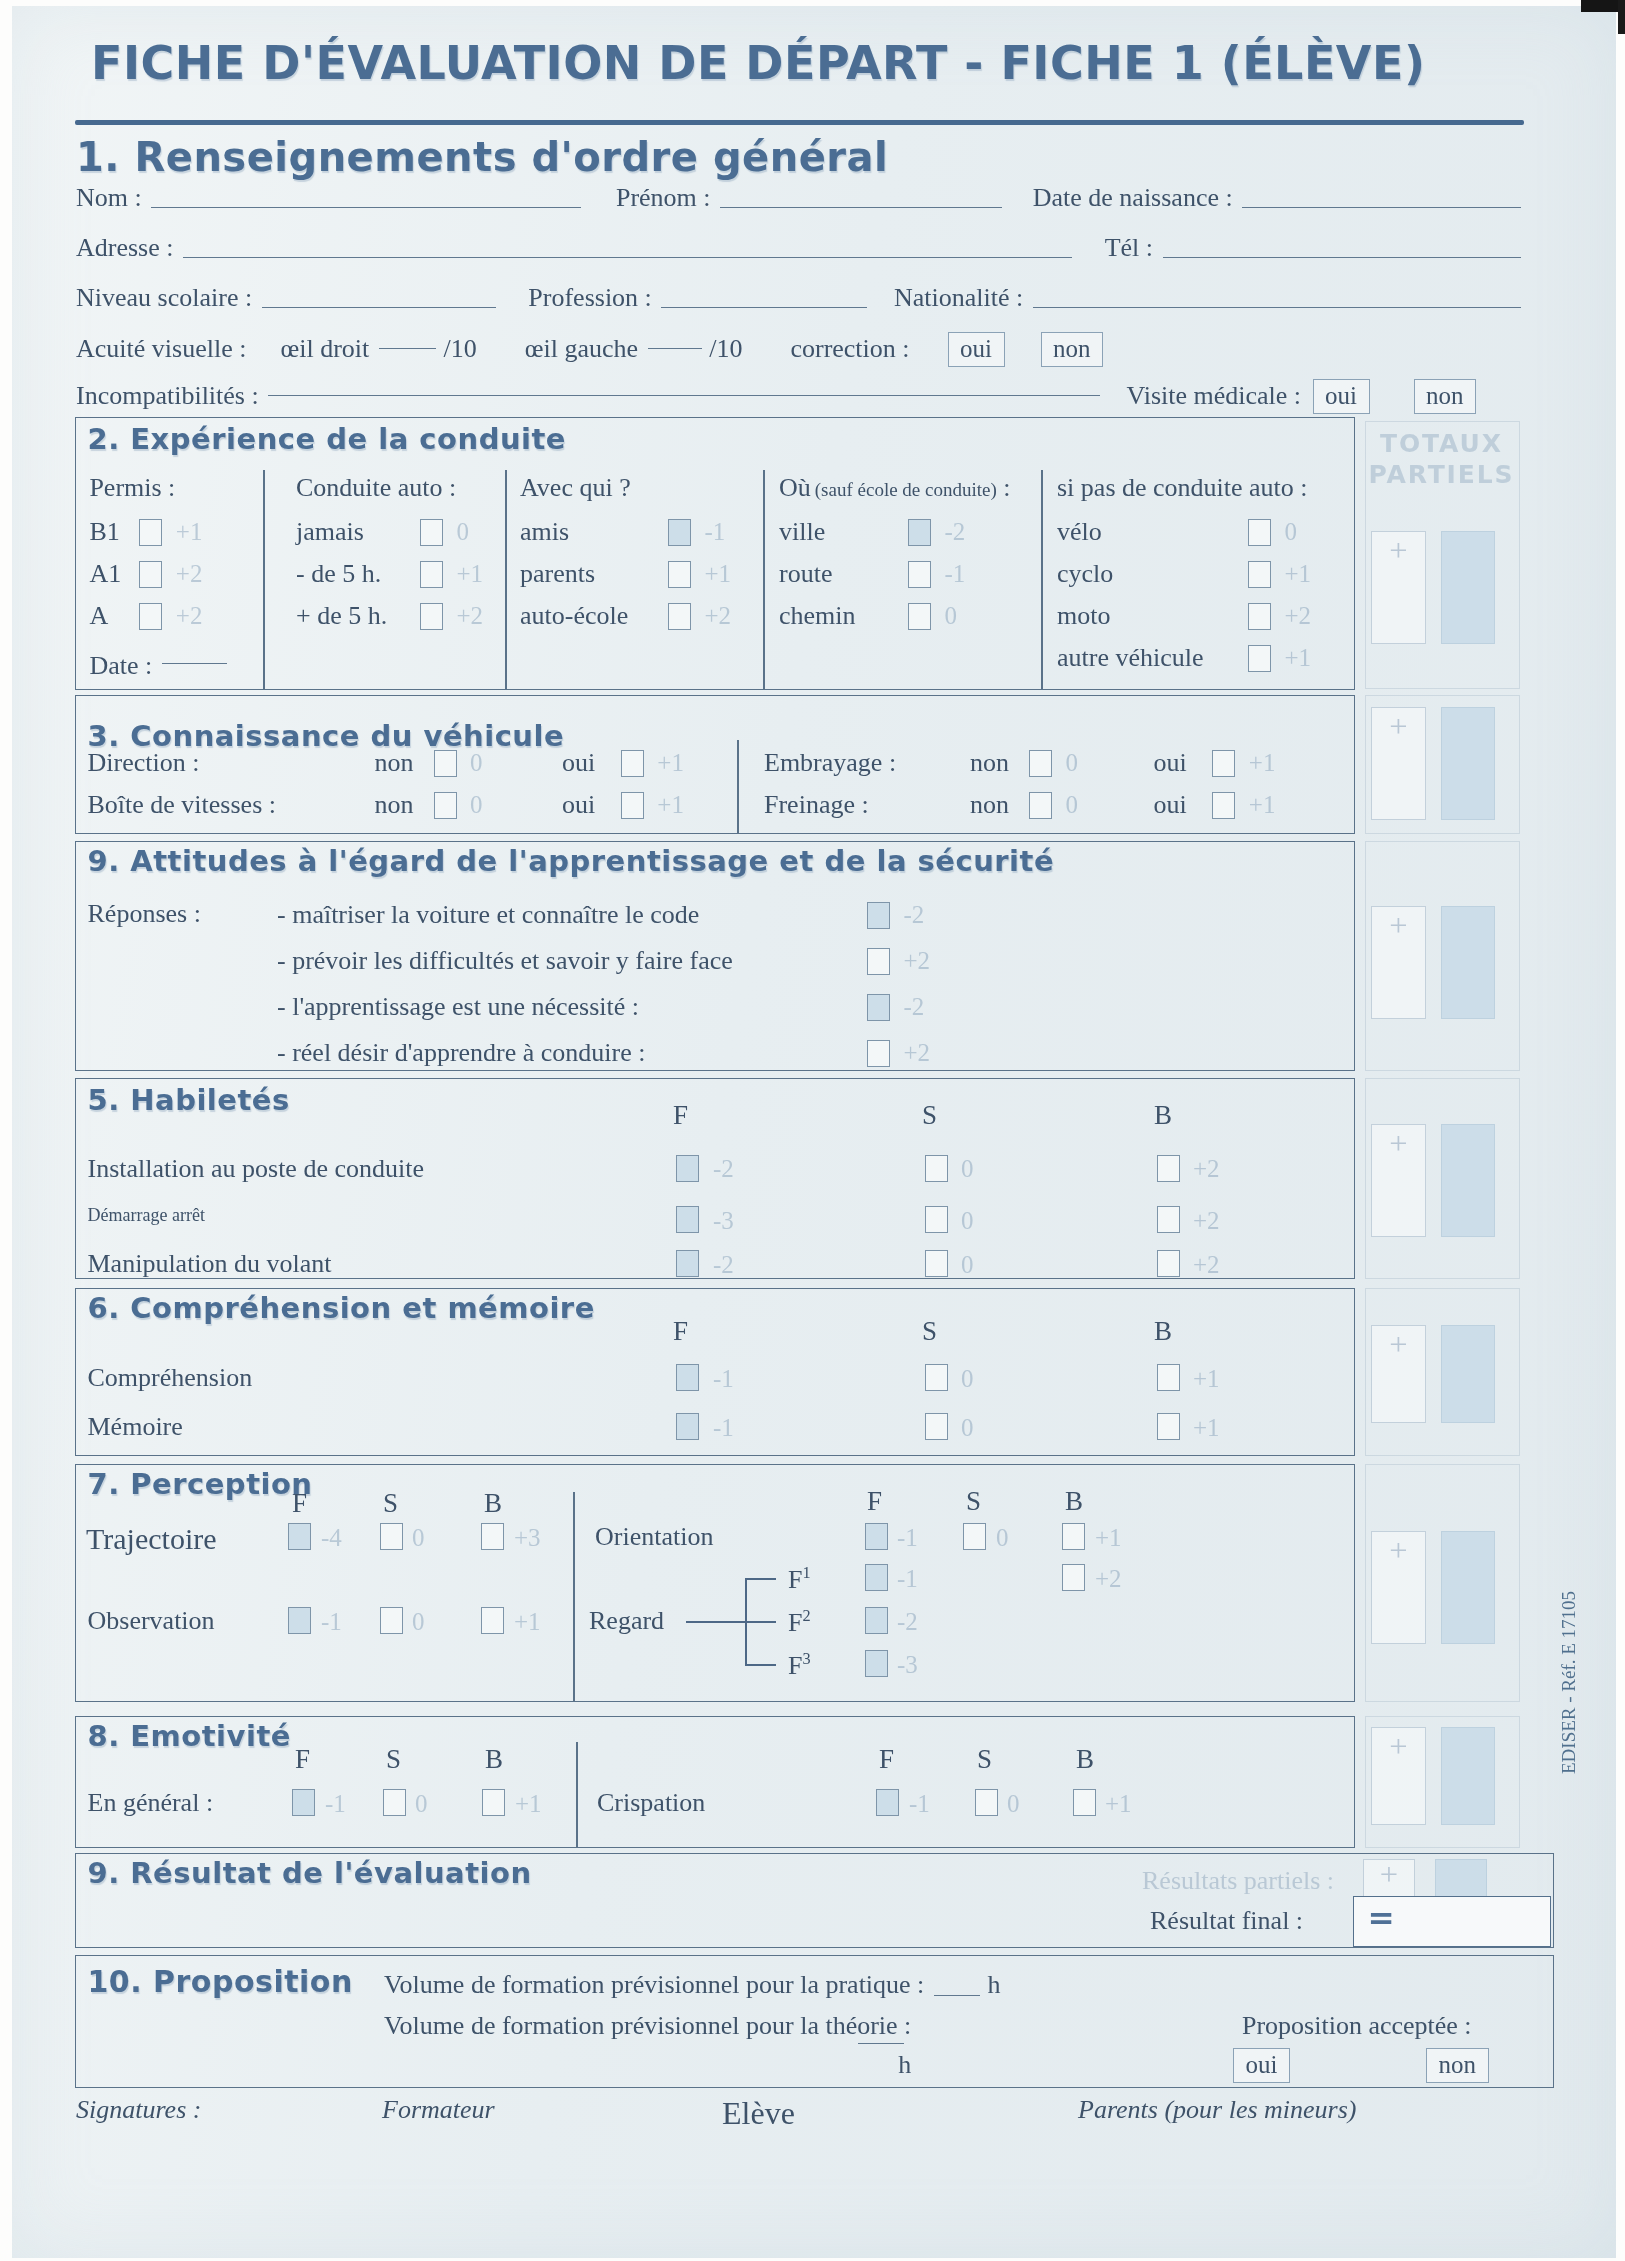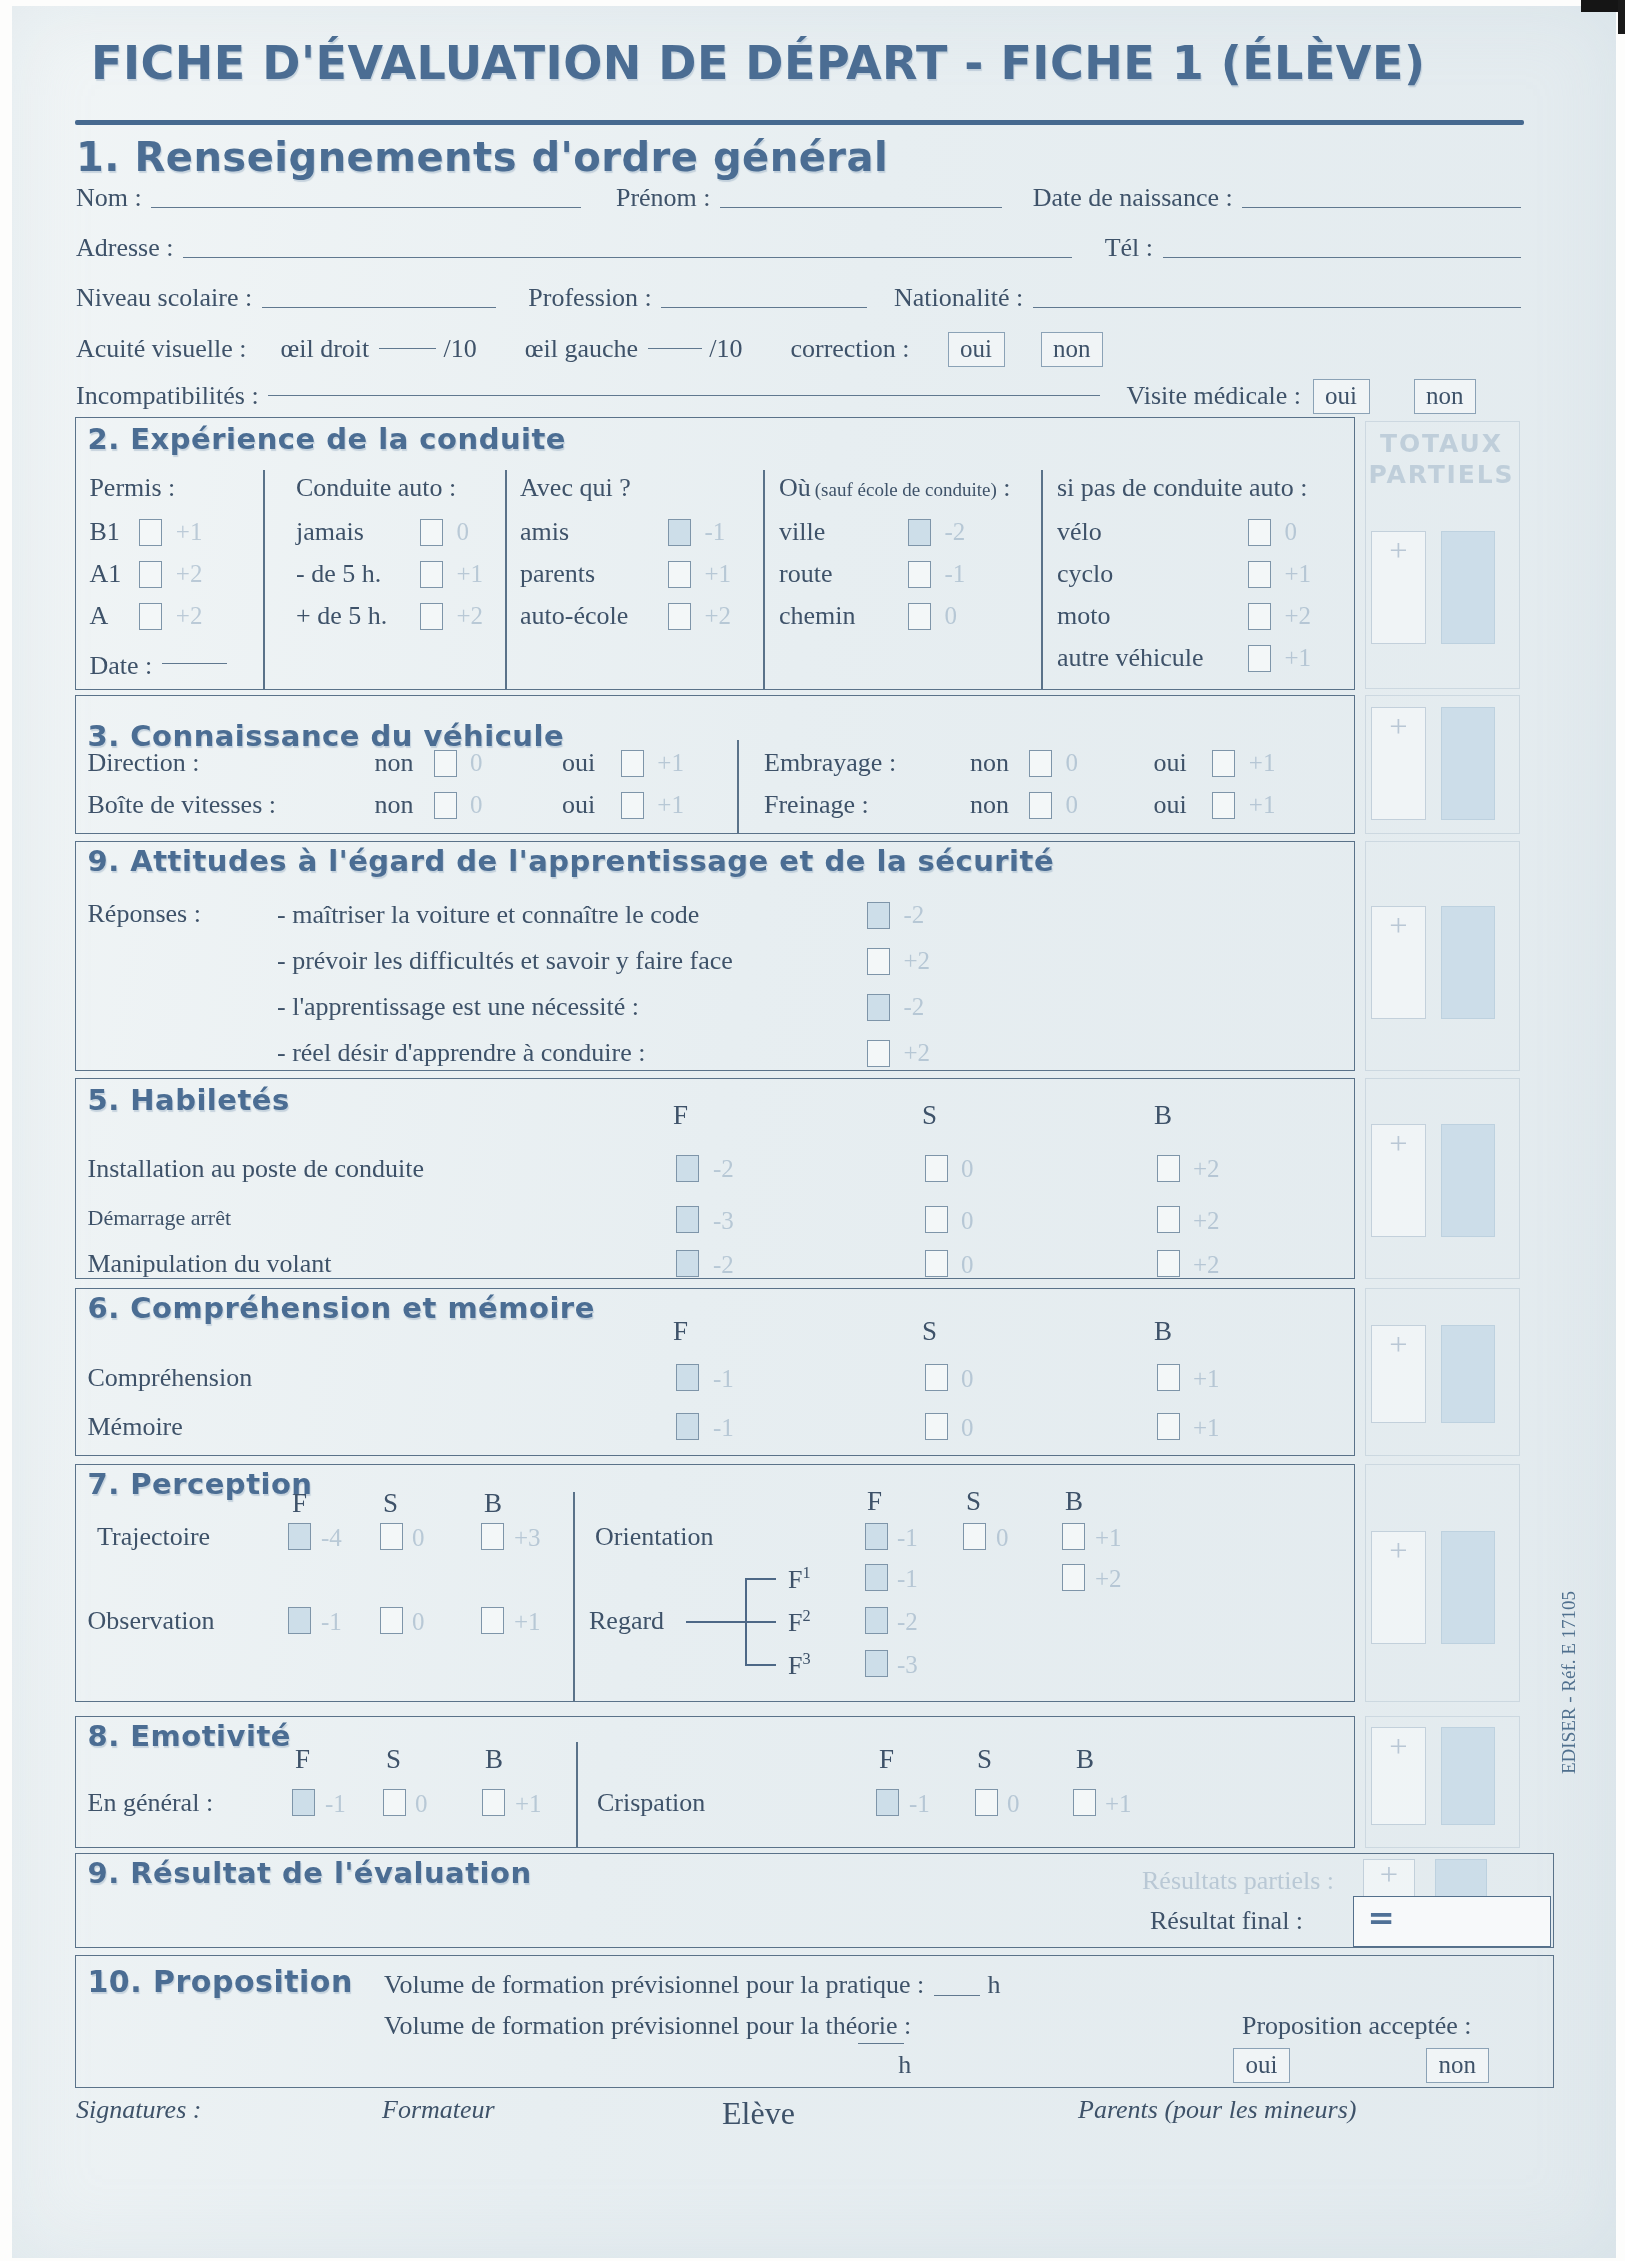--- a/index.html
+++ b/index.html
@@ -289,21 +289,21 @@
     <div>
       <span class="ser abs" style="left:11.5px;top:75px;font-size:26px;">Installation au poste de conduite</span>
       <span class="cbx t abs" style="left:600px;top:76px;"></span>
         <span class="sc abs" style="left:637px;top:76px;">-2</span>
       <span class="cbx abs" style="left:849px;top:76px;"></span>
         <span class="sc abs" style="left:885px;top:76px;">0</span>
       <span class="cbx abs" style="left:1081px;top:76px;"></span>
         <span class="sc abs" style="left:1117px;top:76px;">+2</span>
     </div>
     <div>
-      <span class="ser abs" style="left:11.5px;top:126px;font-size:22px;">Démarrage arrêt</span>
+      <span class="ser abs" style="left:11.5px;top:126px;font-size:18px;">Démarrage arrêt</span>
       <span class="cbx t abs" style="left:600px;top:127px;"></span>
         <span class="sc abs" style="left:637px;top:128px;">-3</span>
       <span class="cbx abs" style="left:849px;top:127px;"></span>
         <span class="sc abs" style="left:885px;top:128px;">0</span>
       <span class="cbx abs" style="left:1081px;top:127px;"></span>
         <span class="sc abs" style="left:1117px;top:128px;">+2</span>
     </div>
     <div>
       <span class="ser abs" style="left:11.5px;top:170px;font-size:26px;">Manipulation du volant</span>
       <span class="cbx t abs" style="left:600px;top:171px;"></span>
@@ -340,21 +340,21 @@
     </div>
   </div>
 
   <div class="box" style="left:75px;top:1464px;width:1278px;height:236px;">
     <div class="hd s-hd" style="left:11.5px;top:1.9px;">7. Perception</div>
     <div class="vline" style="left:497px;top:27px;bottom:0;"></div>
     <span class="fsb abs" style="left:216px;top:23px;">F</span>
     <span class="fsb abs" style="left:307px;top:23px;">S</span>
     <span class="fsb abs" style="left:408px;top:23px;">B</span>
     <div>
-      <span class="ser abs" style="left:21px;top:57px;font-size:26px;">Trajectoire</span>
+      <span class="ser abs" style="left:10px;top:57px;font-size:30px;">Trajectoire</span>
       <span class="cbx t abs" style="left:212px;top:58px;"></span>
         <span class="sc abs" style="left:245px;top:59px;">-4</span>
       <span class="cbx abs" style="left:304px;top:58px;"></span>
         <span class="sc abs" style="left:336px;top:59px;">0</span>
       <span class="cbx abs" style="left:405px;top:58px;"></span>
         <span class="sc abs" style="left:438px;top:59px;">+3</span>
     </div>
     <div>
       <span class="ser abs" style="left:11.5px;top:141px;font-size:26px;">Observation</span>
       <span class="cbx t abs" style="left:212px;top:142px;"></span>

